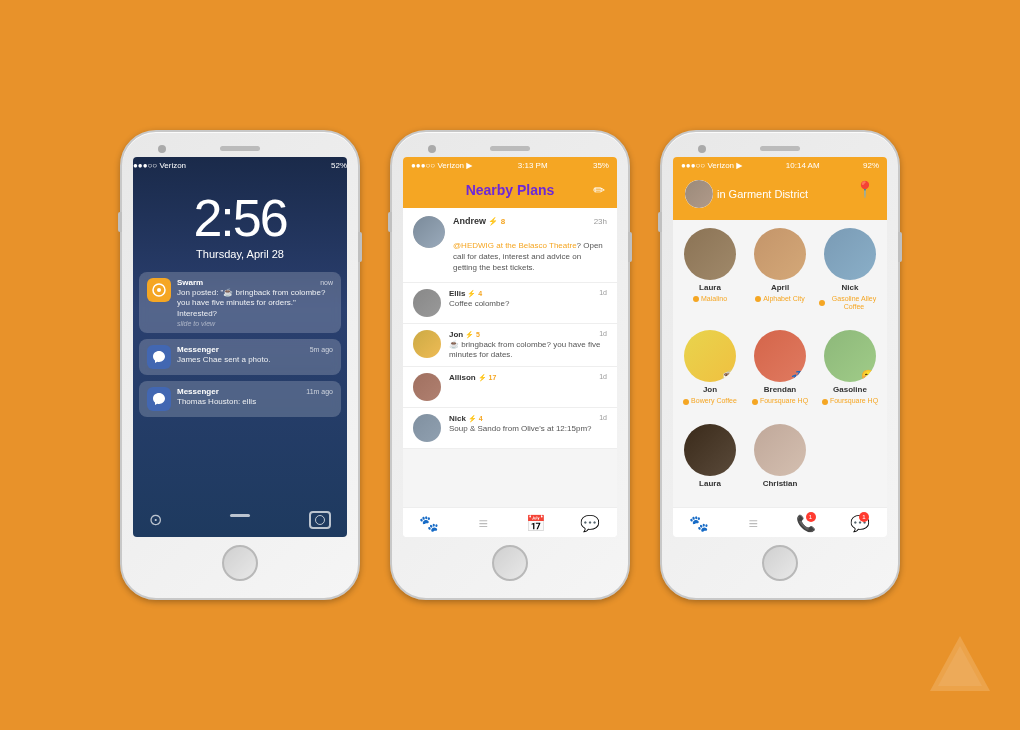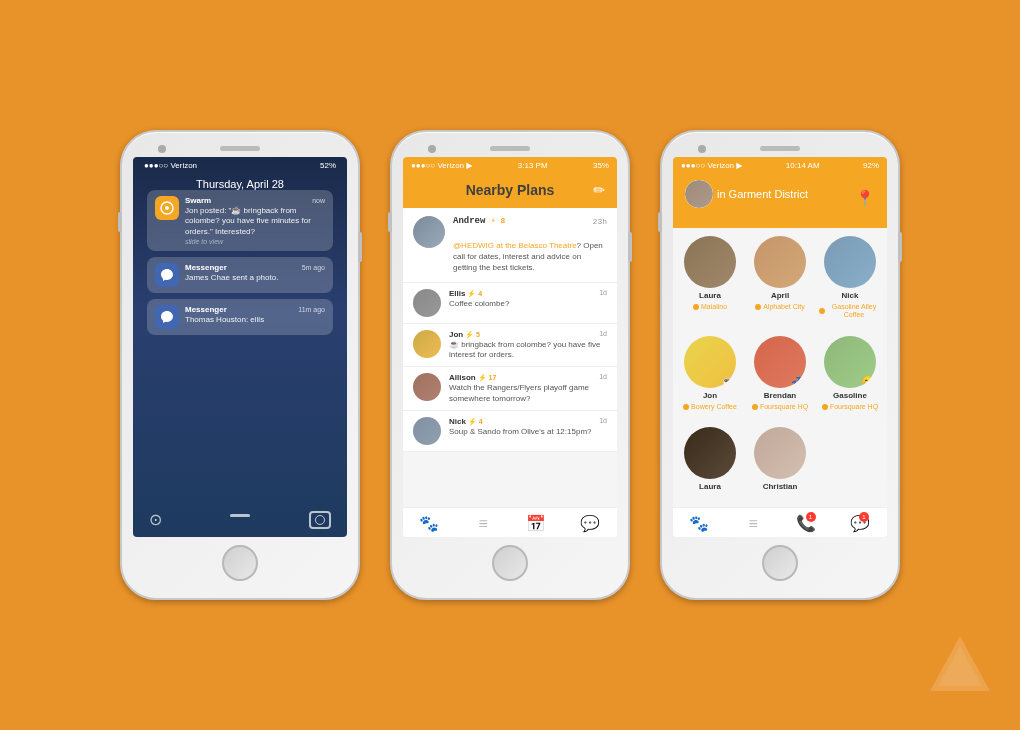--- a/index.html
+++ b/index.html
@@ -121,21 +121,21 @@
       width: 100%;
       height: 100%;
       background: linear-gradient(180deg, #1a2a4a 0%, #2a3f6f 40%, #1e3a5f 100%);
       position: relative;
       overflow: hidden;
     }
 
     .ls-statusbar {
       display: flex;
       justify-content: space-between;
-      padding: 4px 11px;
+      padding: 4px 0;
       font-size: 8px;
       color: #fff;
     }
 
     .ls-time {
       text-align: center;
       color: white;
       font-size: 52px;
       font-weight: 200;
       margin-top: 18px;
@@ -144,22 +144,22 @@
     }
     .ls-date {
       text-align: center;
       color: white;
       font-size: 11px;
       font-weight: 300;
       margin-top: 4px;
     }
 
     .ls-notifications {
-      margin-top: 0;
-      padding: 0 14px;
+      margin-top: 12px;
+      padding: 0 6px;
     }
 
     .ls-notif {
       background: rgba(255,255,255,0.2);
       backdrop-filter: blur(4px);
       border-radius: 8px;
       padding: 6px 8px;
       margin-bottom: 6px;
       display: flex;
       align-items: flex-start;
@@ -253,21 +253,21 @@
     .nb-header {
       background: #F5A623;
       padding: 8px 12px 10px;
       display: flex;
       align-items: center;
       justify-content: center;
       position: relative;
       flex-shrink: 0;
     }
     .nb-header-title {
-      color: #404040;
+      color: #6d28d9;
       font-size: 14px;
       font-weight: 600;
     }
     .nb-edit-icon {
       position: absolute;
       right: 12px;
       color: white;
       font-size: 14px;
     }
 
@@ -296,21 +296,20 @@
       width: 100%;
       height: 100%;
       background: #9B8A7A;
       border-radius: 50%;
     }
     .nb-post-content { flex: 1; }
     .nb-post-header {
       display: flex;
       justify-content: space-between;
       align-items: center;
-      font-family: Liberation Mono, monospace;
     }
     .nb-post-name { font-size: 9px; font-weight: 600; color: #333; }
     .nb-post-score { font-size: 8px; color: #F5A623; }
     .nb-post-time { font-size: 8px; color: #999; }
     .nb-post-text { font-size: 8px; color: #555; line-height: 1.4; margin-top: 14px; }
     .nb-post-link { color: #F5A623; }
 
     .nb-section-label {
       padding: 6px 10px;
       font-size: 9px;
@@ -374,23 +373,23 @@
       display: flex;
       justify-content: space-between;
       padding: 4px 8px;
       font-size: 8px;
       color: #fff;
       flex-shrink: 0;
     }
 
     .gd-header {
       background: #F5A623;
-      padding: 6px 12px 20px;
-      display: flex;
-      align-items: flex-end;
+      padding: 6px 12px 12px;
+      display: flex;
+      align-items: flex-start;
       justify-content: space-between;
       flex-shrink: 0;
     }
     .gd-location {
       display: flex;
       align-items: center;
       gap: 4px;
     }
     .gd-location-avatar {
       width: 28px;
@@ -525,20 +524,21 @@
     <div class="phone-top">
       <div class="phone-camera"></div>
       <div class="phone-speaker"></div>
     </div>
     <div class="phone-inner">
       <div class="lockscreen">
         <div class="ls-statusbar">
           <span>●●●○○ Verizon</span>
           <span>52%</span>
         </div>
+        <div class="ls-time">2:56</div>
         <div class="ls-date">Thursday, April 28</div>
         <div class="ls-notifications">
 
           <div class="ls-notif">
             <div class="ls-notif-icon swarm">
               <svg width="14" height="14" viewBox="0 0 14 14">
                 <circle cx="7" cy="7" r="6" fill="none" stroke="white" stroke-width="1.5"></circle>
                 <circle cx="7" cy="7" r="2" fill="white"></circle>
               </svg>
             </div>
@@ -638,32 +638,31 @@
             </div>
           </div>
 
           <div class="nb-small-post">
             <div class="nb-small-avatar av-jon2"></div>
             <div class="nb-small-content">
               <div class="nb-small-header">
                 <span class="nb-small-name">Jon <span class="nb-small-score">⚡ 5</span></span>
                 <span class="nb-small-time">1d</span>
               </div>
-              <div class="nb-small-text">☕ bringback from colombe? you have five interest for orders.</div>
+              <div class="nb-small-text">☕ bringback from colombe? you have five minutes for dates.</div>
             </div>
           </div>
 
           <div class="nb-small-post">
             <div class="nb-small-avatar av-allison"></div>
             <div class="nb-small-content">
               <div class="nb-small-header">
                 <span class="nb-small-name">Allison <span class="nb-small-score">⚡ 17</span></span>
                 <span class="nb-small-time">1d</span>
               </div>
-              <div class="nb-small-text">Watch the Rangers/Flyers playoff game somewhere tomorrow?</div>
             </div>
           </div>
 
           <div class="nb-small-post">
             <div class="nb-small-avatar av-nick2"></div>
             <div class="nb-small-content">
               <div class="nb-small-header">
                 <span class="nb-small-name">Nick <span class="nb-small-score">⚡ 4</span></span>
                 <span class="nb-small-time">1d</span>
               </div>

